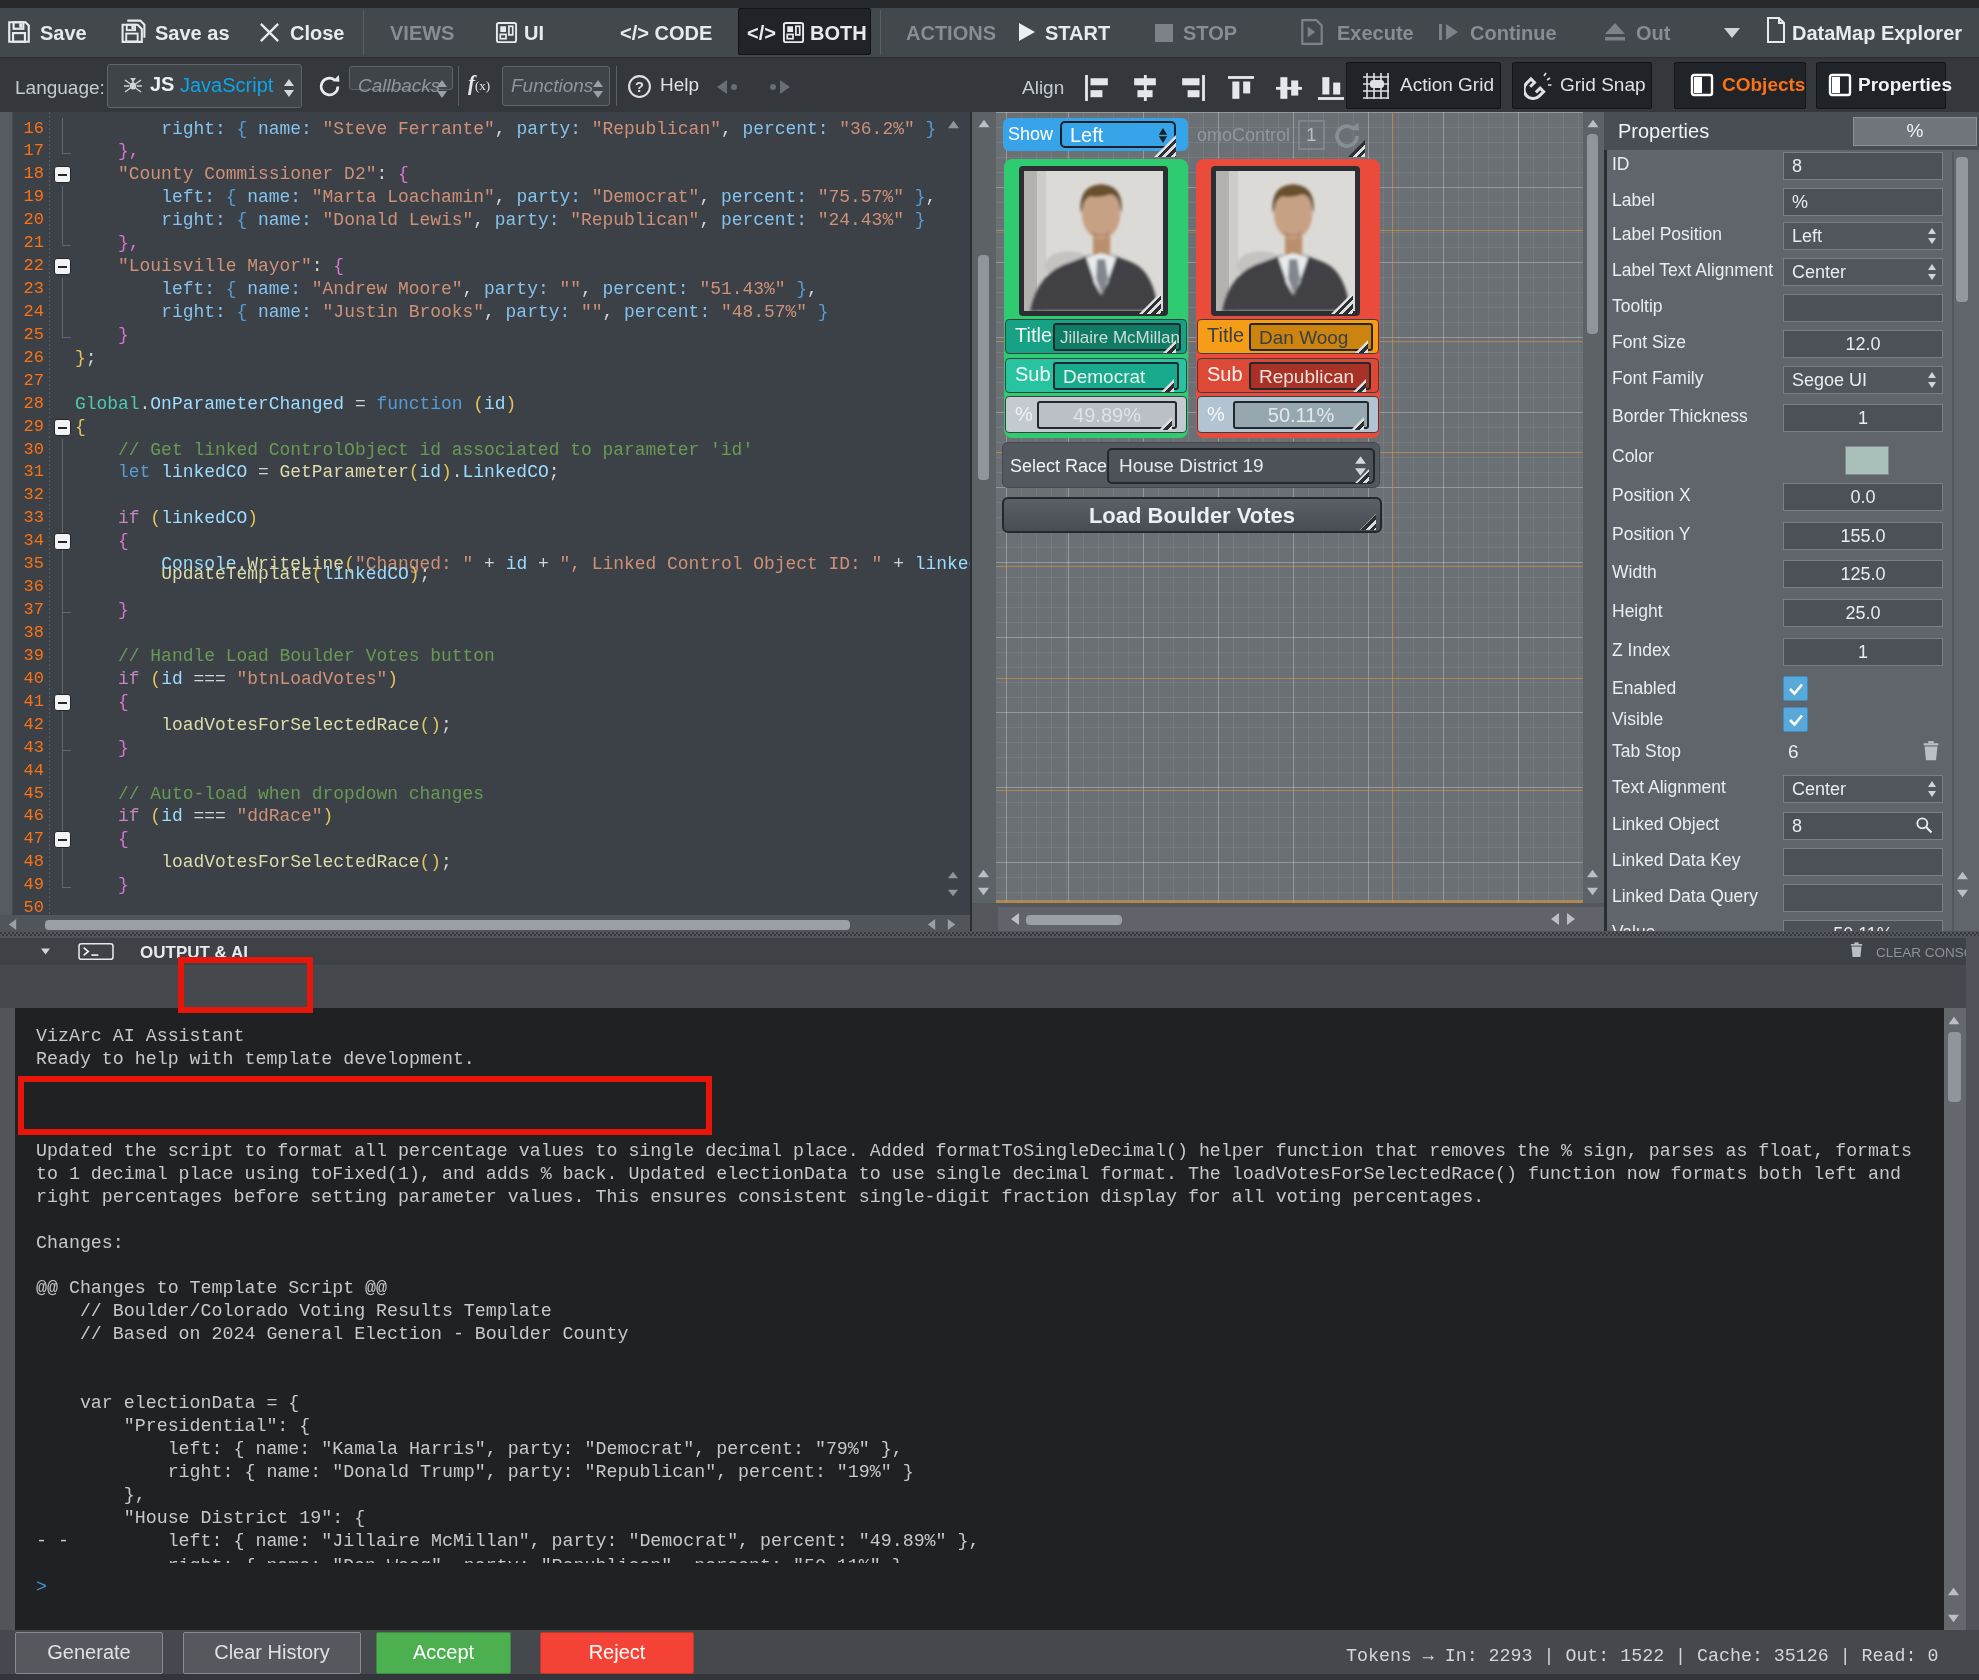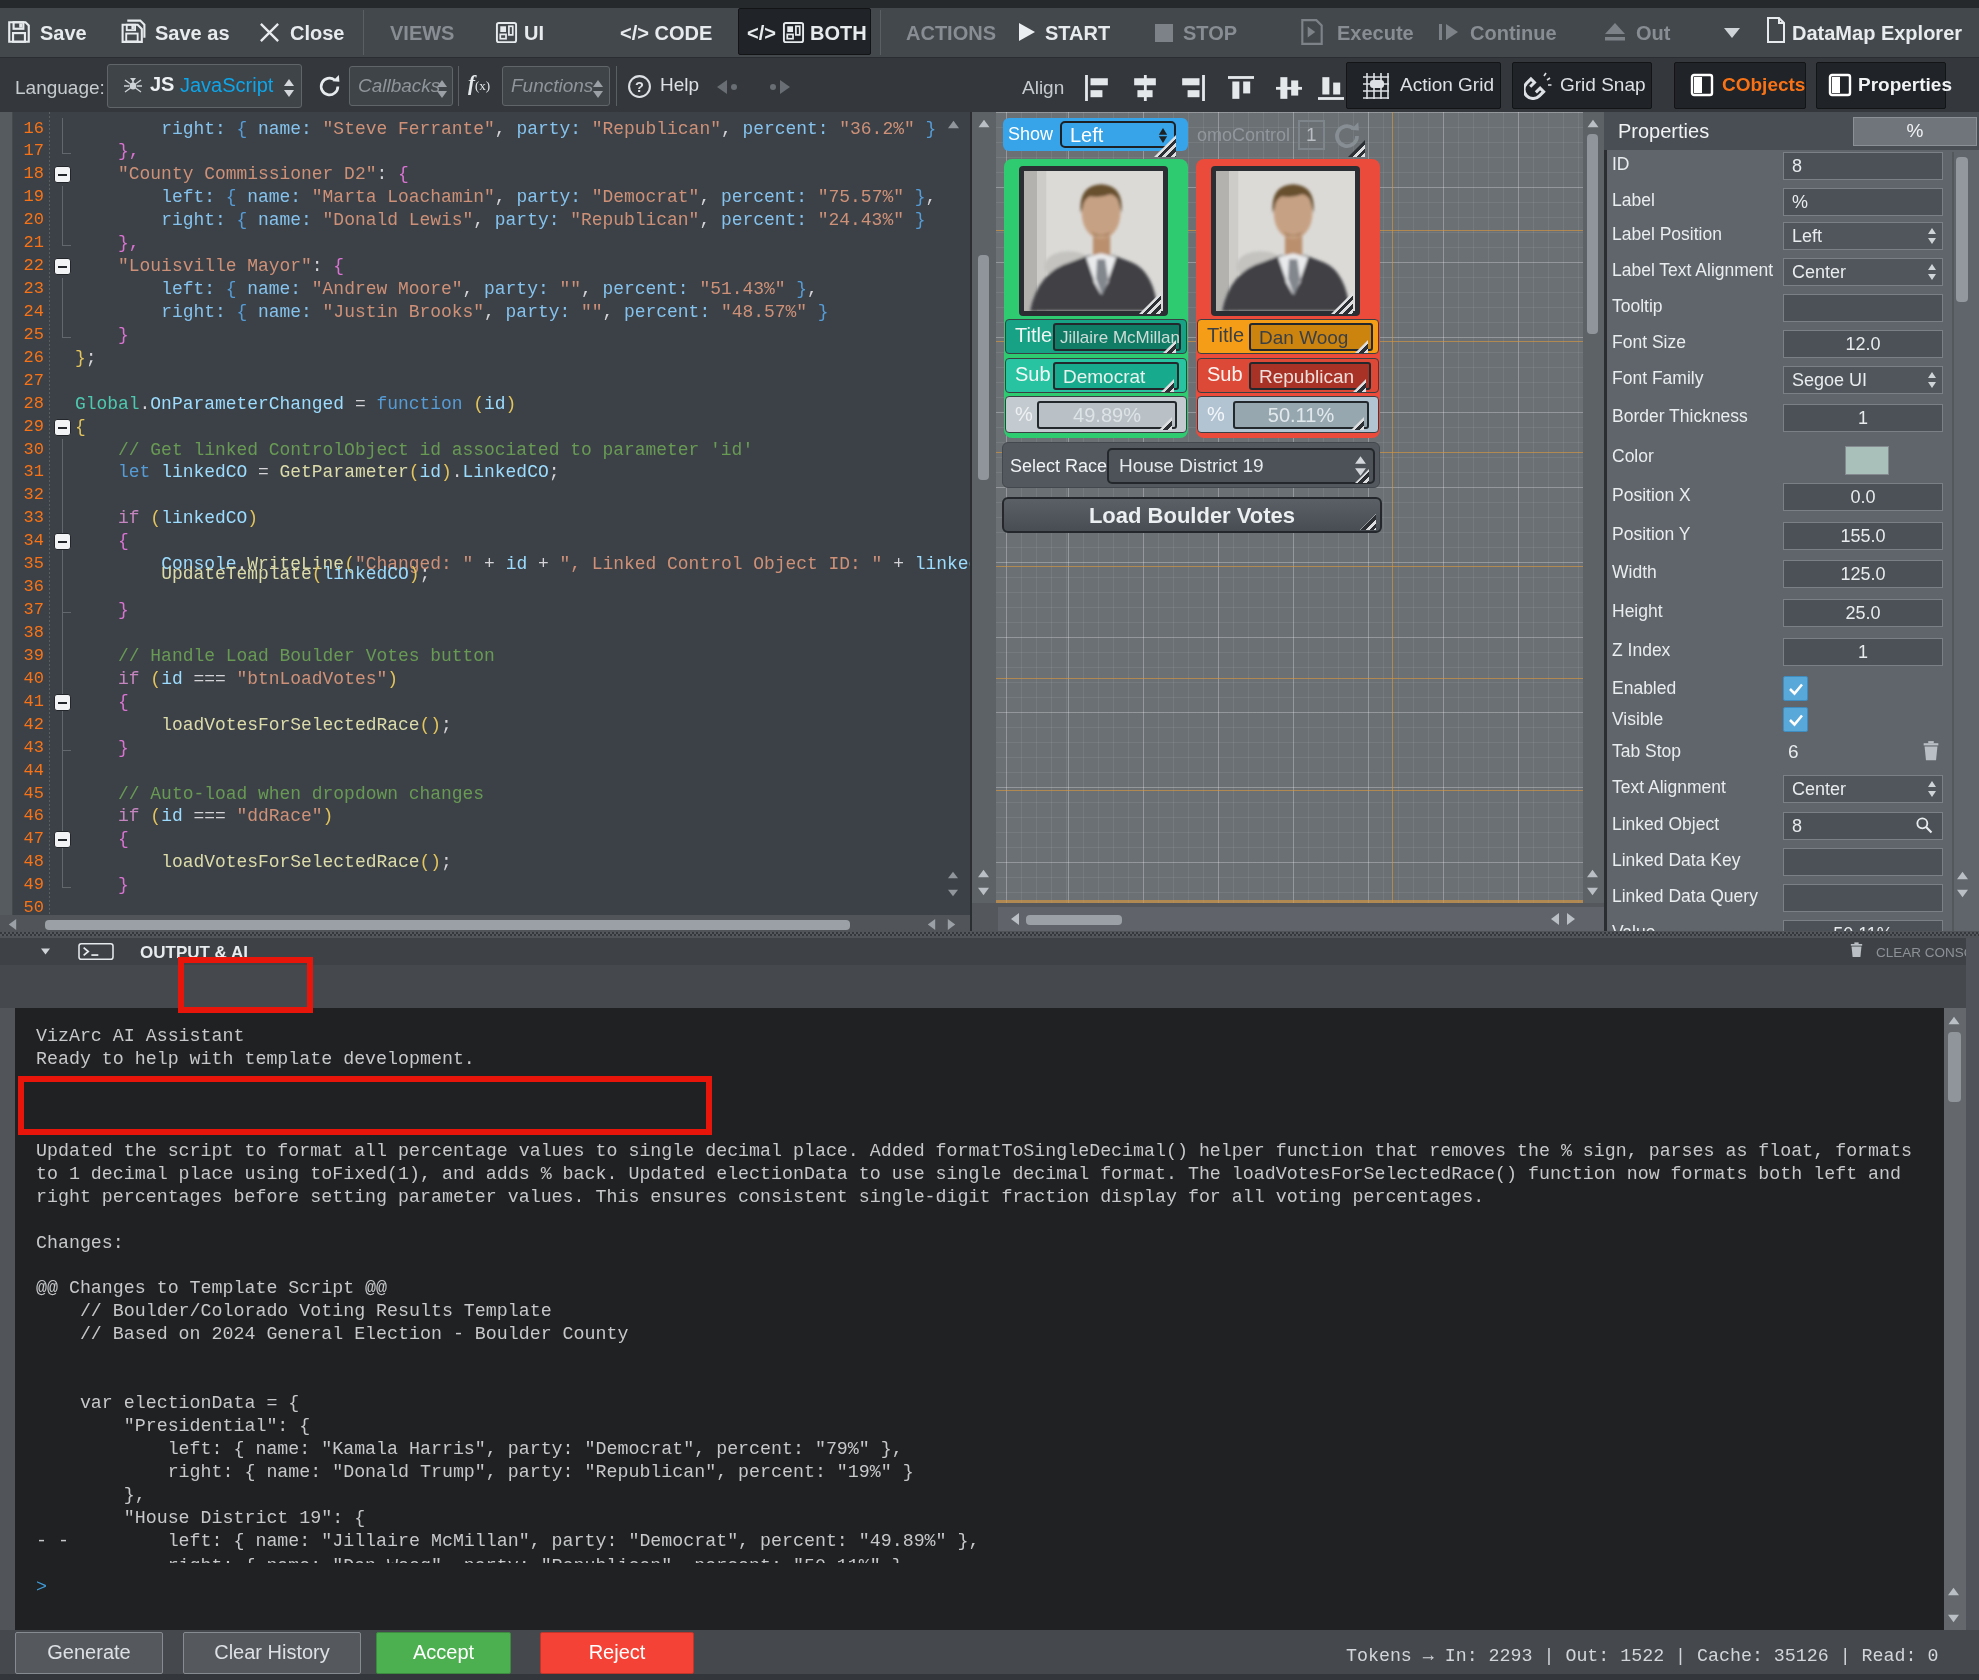--- a/index.html
+++ b/index.html
@@ -160,21 +160,21 @@
 <div style="position:absolute;left:150px;top:15px;font-size:20px;font-weight:bold;color:#eef1f3">JS</div>
 <div style="position:absolute;left:180px;top:16px;font-size:20px;color:#0ea5e9">JavaScript</div>
 <svg style="position:absolute;left:283px;top:20px" width="12" height="20" viewBox="0 0 12 20">
         <path d="M6 1 L11 8 L1 8 Z" fill="#d4d8dc"></path>
         <path d="M6 19 L11 12 L1 12 Z" fill="#d4d8dc"></path>
       </svg>
 <svg style="position:absolute;left:317px;top:16px" width="25" height="25" viewBox="0 0 24 24">
         <path d="M20 12 a8 8 0 1 1 -3 -6.2" fill="none" stroke="#e8ebee" stroke-width="2.6"></path>
         <path d="M21 1 L21.5 7.5 L15 7 Z" fill="#e8ebee"></path>
       </svg>
-<div class="ddbox" style="left:349px;top:8px;width:104px;height:40px">
+<div class="ddbox" style="left:349px;top:8px;width:104px;height:24px">
         <span class="gtxt" style="left:8px">Callbacks</span>
       </div>
 <svg style="position:absolute;left:436px;top:21px" width="12" height="20" viewBox="0 0 12 20">
         <path d="M6 1 L11 8 L1 8 Z" fill="#9aa0a5"></path>
         <path d="M6 19 L11 12 L1 12 Z" fill="#9aa0a5"></path>
       </svg>
 <div class="vdiv" style="left:458px;top:8px;height:40px"></div>
 <div style="position:absolute;left:468px;top:13px;color:#e4e8eb;font-size:21px;font-style:italic;font-weight:bold;font-family:'Liberation Serif',serif">f<span style="font-size:13px;font-style:normal;font-weight:normal">(x)</span></div>
 <div class="ddbox" style="left:502px;top:8px;width:108px;height:40px">
         <span class="gtxt" style="left:8px">Functions</span>

